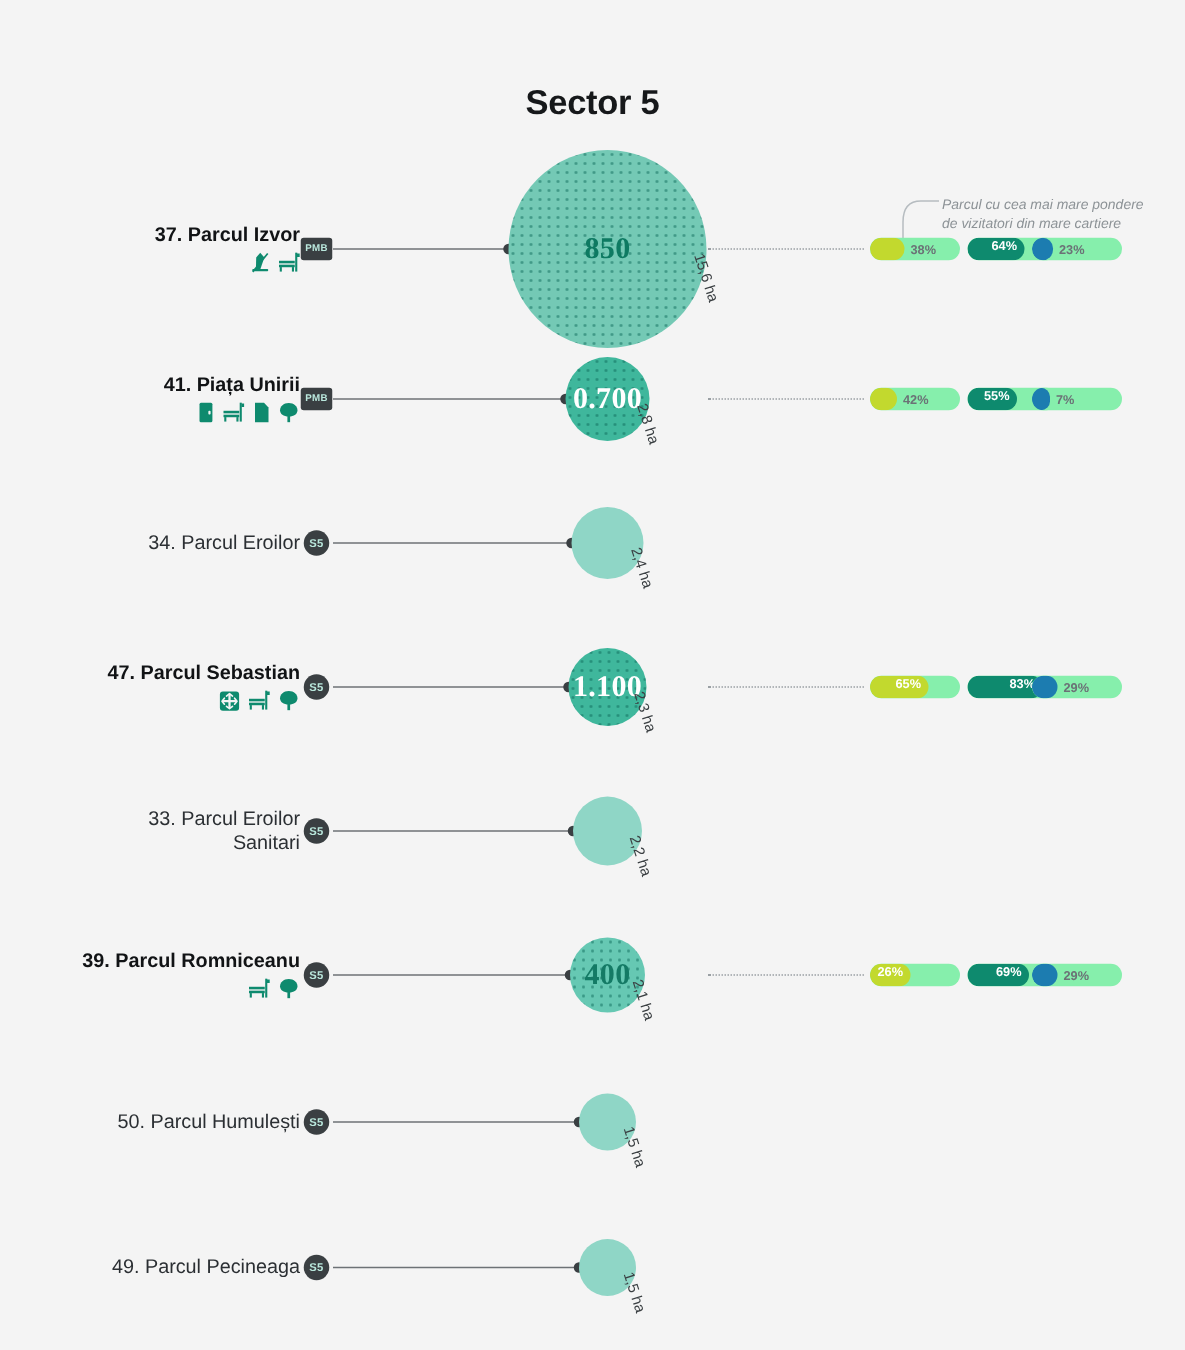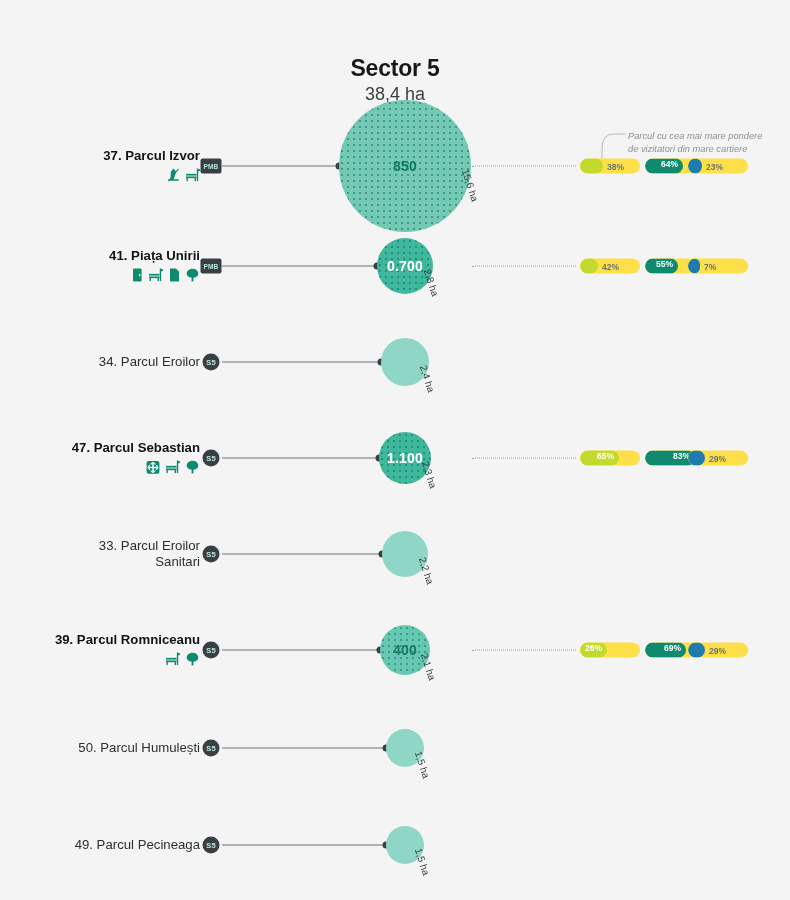--- a/index.html
+++ b/index.html
@@ -65,43 +65,44 @@
     transform: translate(-50%, -50%);
     display: flex; align-items: center; justify-content: center;
   }
   .circ .tex {
     position: absolute; inset: 0; border-radius: 50%;
     opacity: .5;
     background-image: radial-gradient(#0f6b5c 0.9px, transparent 1px);
     background-size: 6px 6px;
   }
   .circ-val {
-    position: relative; font-size: 14px; font-weight: bold;
+    position: relative; font-size: 20px; font-weight: bold;
     letter-spacing: .2px;
+    font-family: Liberation Serif, serif;
   }
 
   
   .ha {
     position: absolute; font-size: 10px; color: #3a3f42;
     transform-origin: 0 50%;
     transform: rotate(72deg);
     white-space: nowrap;
   }
 
   
   .leader {
     position: absolute; height: 0;
     border-top: 1px dotted #9aa0a4;
     transform: translateY(-50%);
   }
 
   
   .pill {
     position: absolute; height: 15px; border-radius: 8px;
-    background: #fde047; transform: translateY(-50%);
+    background: #86efac; transform: translateY(-50%);
     overflow: hidden;
   }
   .pill-fill {
     position: absolute; left: 0; top: 0; bottom: 0;
     border-radius: 8px;
     display: flex; align-items: flex-start; justify-content: flex-end;
   }
   .pill-txt {
     font-size: 8.5px; font-weight: bold; color: #ffffff;
     padding-right: 5px; white-space: nowrap;
@@ -117,21 +118,20 @@
   }
   .anno-curve { position: absolute; }
 </style>
 </head>
 <body>
 
 <div id="stage">
 
   <div class="hdr">
     <div class="hdr-title">Sector 5</div>
-    <div class="hdr-sub">38,4 ha</div>
   </div>
 
   <svg class="anno-curve" style="left:600px; top:126px;" width="30" height="40" viewBox="0 0 30 40">
     <path d="M26 8 L14 8 Q2 8 2 22 L2 34" fill="none" stroke="#b6bcc0" stroke-width="1"></path>
   </svg>
   <div class="anno" style="left:628px; top:130px; width:160px;">
     <div>Parcul cu cea mai mare pondere</div>
     <div>de vizitatori din mare cartiere</div>
   </div>
 

